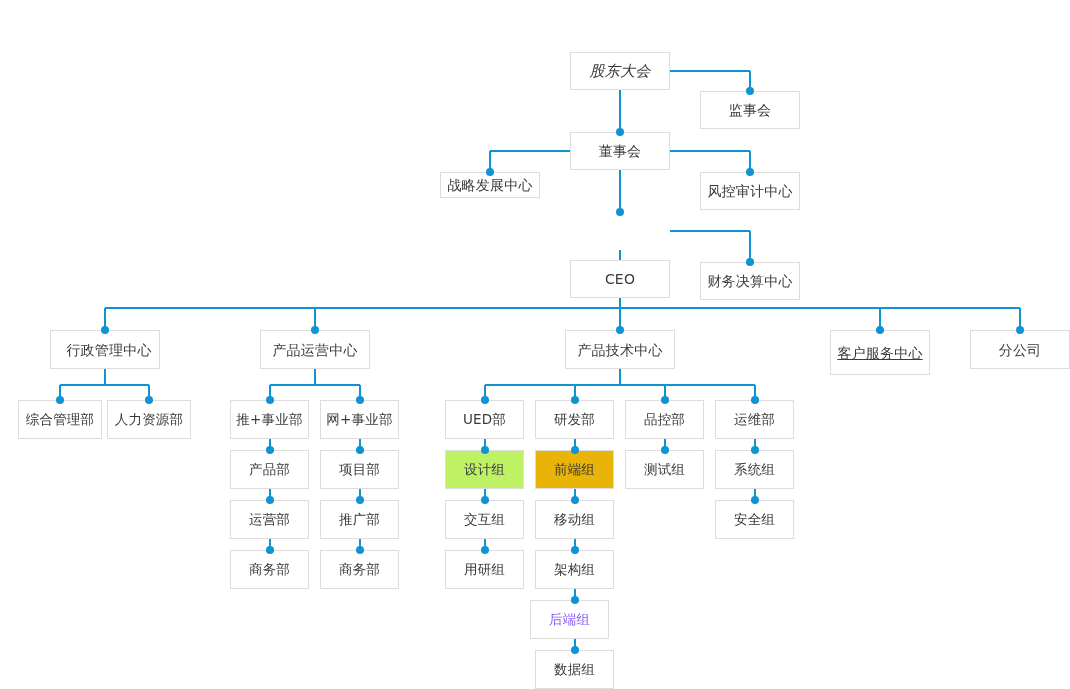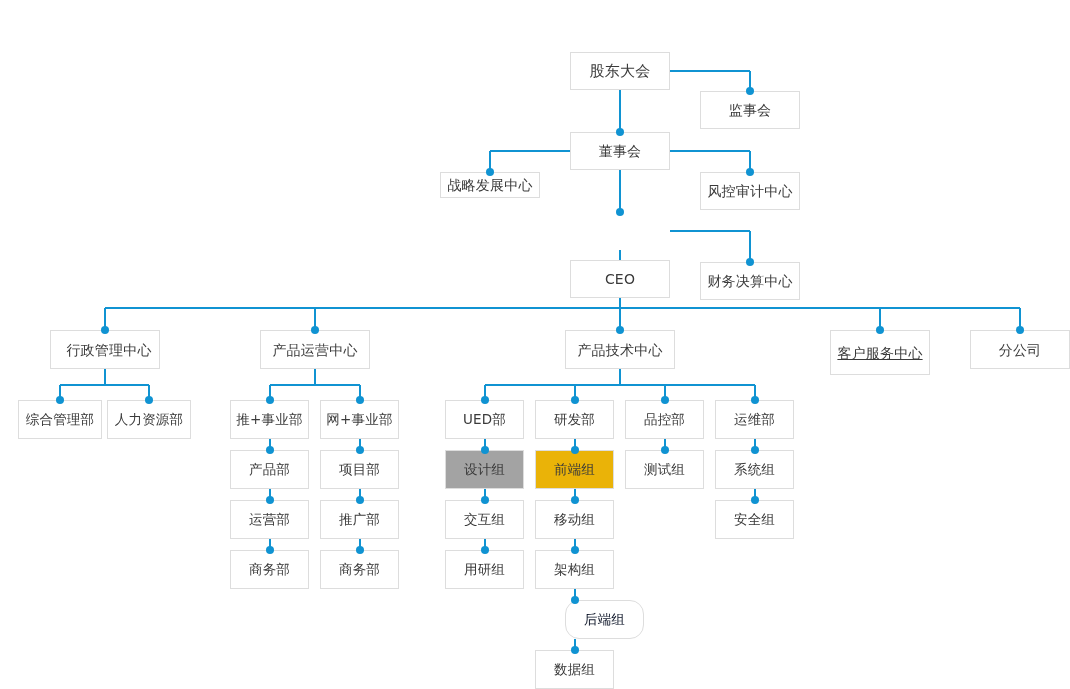--- a/index.html
+++ b/index.html
@@ -34,21 +34,21 @@
     font-size: 14px;
     line-height: 1;
     display: flex;
     align-items: center;
     justify-content: center;
     text-align: center;
     letter-spacing: 0.2px;
     white-space: nowrap;
     z-index: 2;
   }
-  .node.root       { font-size: 15px; }
+  .node.root       { font-size: 15px; font-style: italic; }
   .node.level2     { font-size: 14px; }
   .node.leaf       { font-size: 13.5px; }
   
   .dot {
     position: absolute;
     width: 8px;
     height: 8px;
     border-radius: 50%;
     background: #1093d2;
     z-index: 3;
@@ -171,42 +171,42 @@
       </div>
       <div class="node leaf" style="left: 320px; top: 500px; width: 79px; height: 39px; border-color: rgb(221, 221, 221); background: rgb(255, 255, 255); color: rgb(58, 58, 58);">
         <span>推广部</span>
       </div>
       <div class="node leaf" style="left: 320px; top: 550px; width: 79px; height: 39px; border-color: rgb(221, 221, 221); background: rgb(255, 255, 255); color: rgb(58, 58, 58);">
         <span>商务部</span>
       </div>
       <div class="node leaf" style="left: 445px; top: 400px; width: 79px; height: 39px; border-color: rgb(221, 221, 221); background: rgb(255, 255, 255); color: rgb(58, 58, 58);">
         <span>UED部</span>
       </div>
-      <div class="node leaf" style="left: 445px; top: 450px; width: 79px; height: 39px; border-color: rgb(221, 221, 221); background: #a3a3a3; color: rgb(58, 58, 58);">
+      <div class="node leaf" style="left: 445px; top: 450px; width: 79px; height: 39px; border-color: rgb(221, 221, 221); background: #bef264; color: rgb(58, 58, 58);">
         <span>设计组</span>
       </div>
       <div class="node leaf" style="left: 445px; top: 500px; width: 79px; height: 39px; border-color: rgb(221, 221, 221); background: rgb(255, 255, 255); color: rgb(58, 58, 58);">
         <span>交互组</span>
       </div>
       <div class="node leaf" style="left: 445px; top: 550px; width: 79px; height: 39px; border-color: rgb(221, 221, 221); background: rgb(255, 255, 255); color: rgb(58, 58, 58);">
         <span>用研组</span>
       </div>
       <div class="node leaf" style="left: 535px; top: 400px; width: 79px; height: 39px; border-color: rgb(221, 221, 221); background: rgb(255, 255, 255); color: rgb(58, 58, 58);">
         <span>研发部</span>
       </div>
       <div class="node leaf" style="left: 535px; top: 450px; width: 79px; height: 39px; border-color: rgb(221, 221, 221); background: #eab308; color: rgb(58, 58, 58);">
         <span>前端组</span>
       </div>
       <div class="node leaf" style="left: 535px; top: 500px; width: 79px; height: 39px; border-color: rgb(221, 221, 221); background: rgb(255, 255, 255); color: rgb(58, 58, 58);">
         <span>移动组</span>
       </div>
       <div class="node leaf" style="left: 535px; top: 550px; width: 79px; height: 39px; border-color: rgb(221, 221, 221); background: rgb(255, 255, 255); color: rgb(58, 58, 58);">
         <span>架构组</span>
       </div>
-      <div class="node leaf" style="left: 565px; top: 600px; width: 79px; height: 39px; border-color: rgb(221, 221, 221); background: rgb(255, 255, 255); color: #0f172a; border-radius: 14px;">
+      <div class="node leaf" style="left: 530px; top: 600px; width: 79px; height: 39px; border-color: rgb(221, 221, 221); background: rgb(255, 255, 255); color: #8b5cf6;">
         <span>后端组</span>
       </div>
       <div class="node leaf" style="left: 535px; top: 650px; width: 79px; height: 39px; border-color: rgb(221, 221, 221); background: rgb(255, 255, 255); color: rgb(58, 58, 58);">
         <span>数据组</span>
       </div>
       <div class="node leaf" style="left: 625px; top: 400px; width: 79px; height: 39px; border-color: rgb(221, 221, 221); background: rgb(255, 255, 255); color: rgb(58, 58, 58);">
         <span>品控部</span>
       </div>
       <div class="node leaf" style="left: 625px; top: 450px; width: 79px; height: 39px; border-color: rgb(221, 221, 221); background: rgb(255, 255, 255); color: rgb(58, 58, 58);">
         <span>测试组</span>

